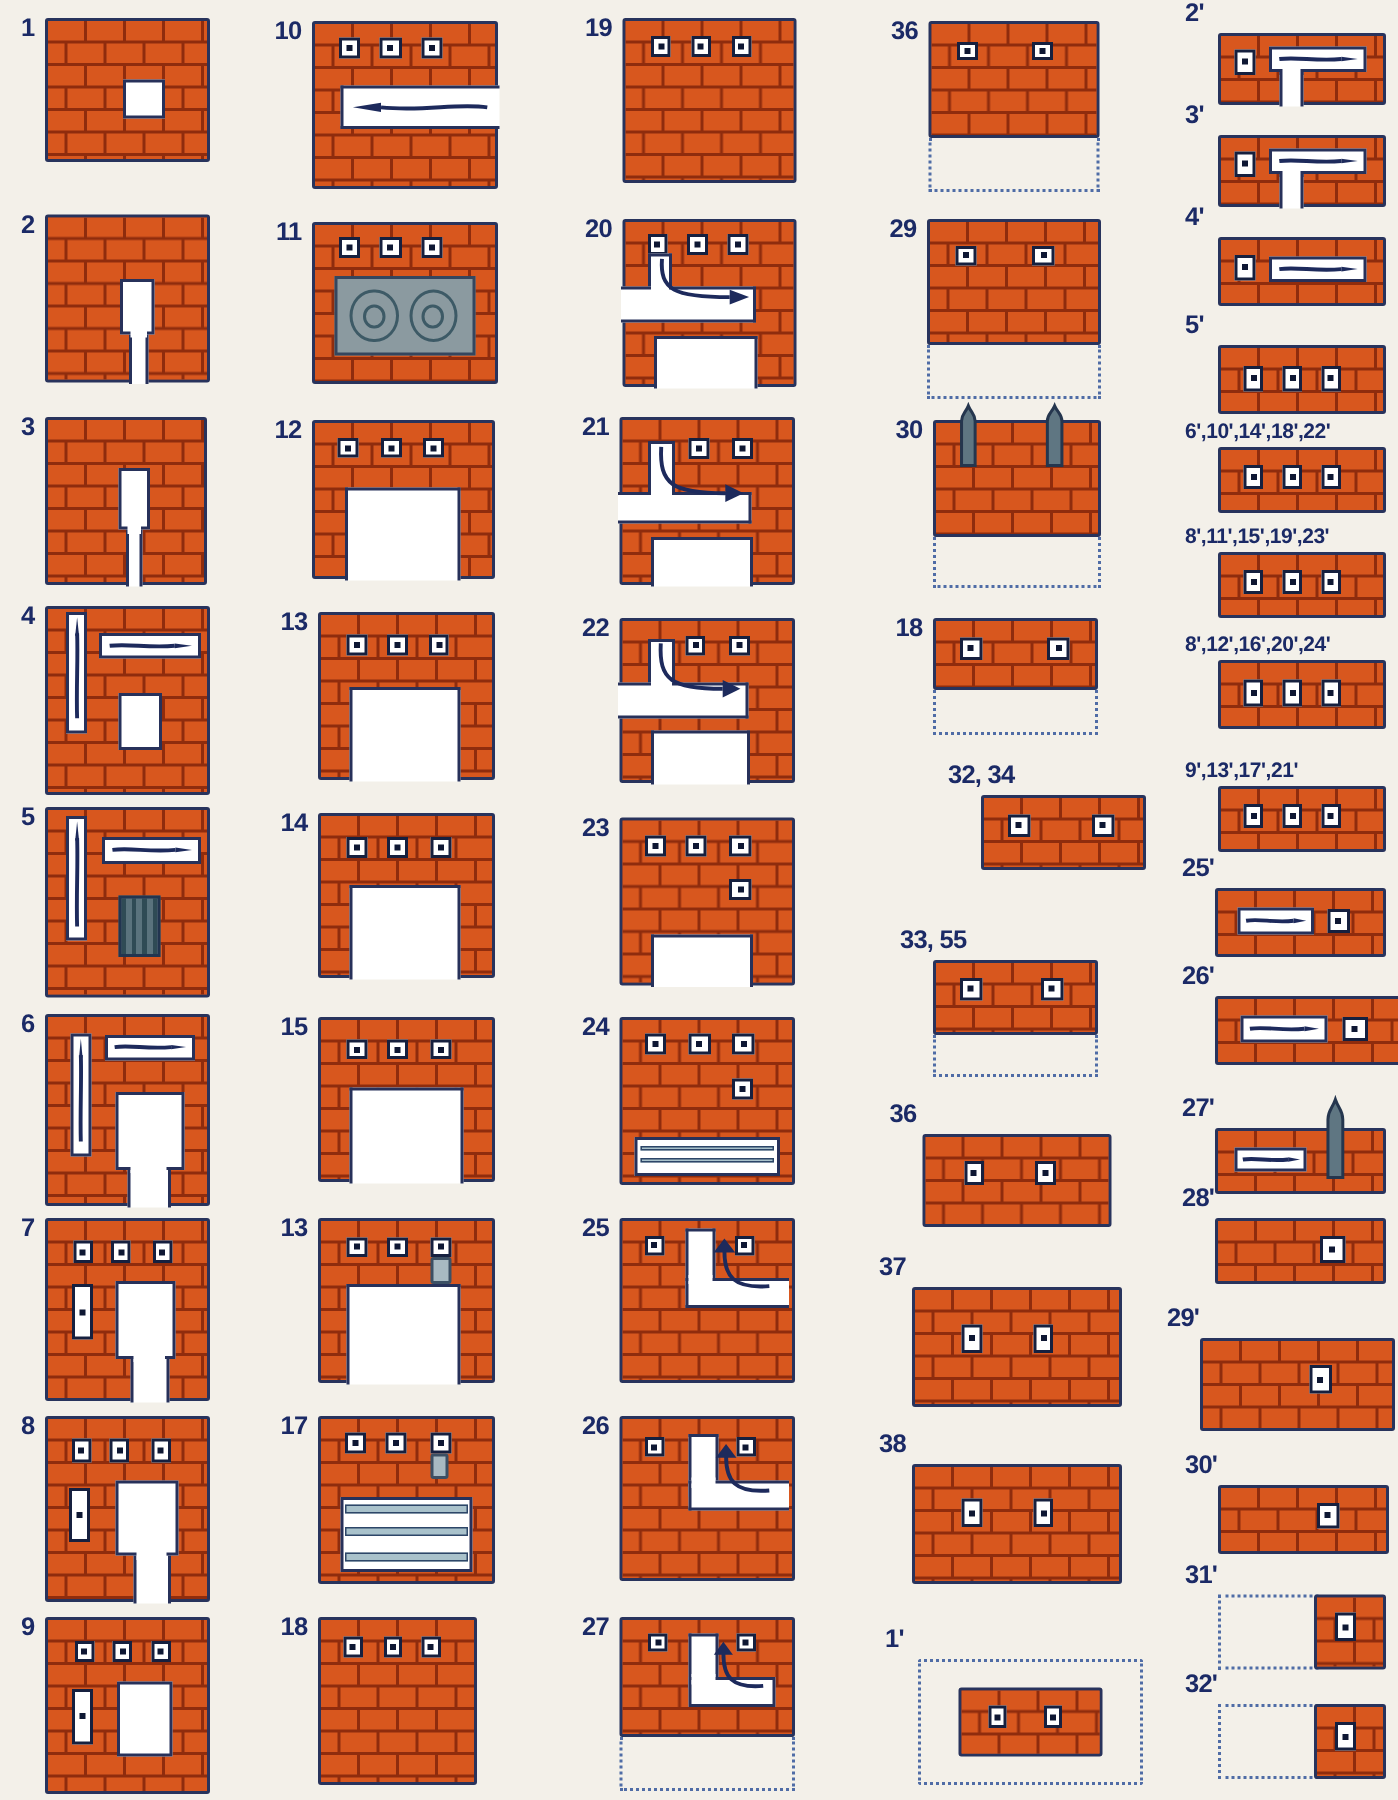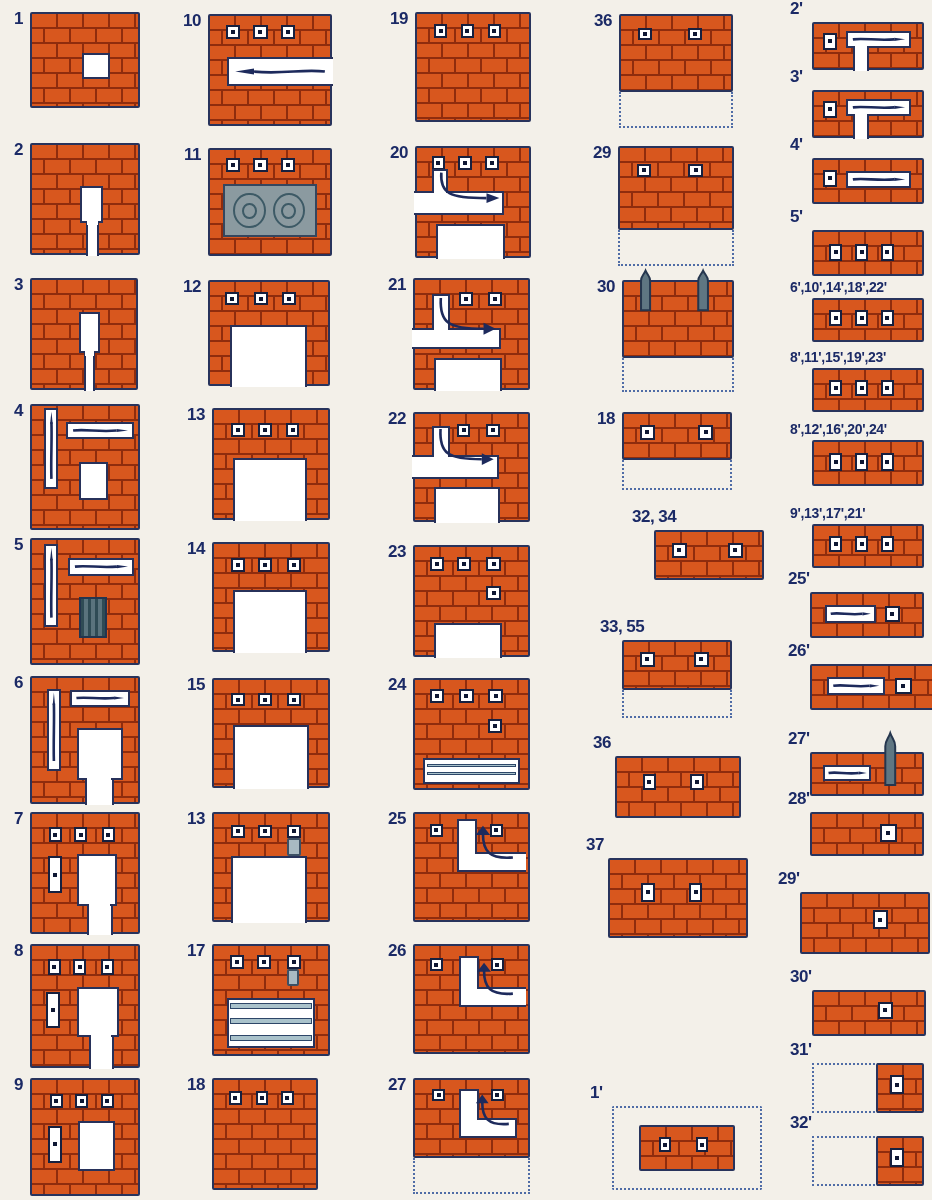--- a/index.html
+++ b/index.html
@@ -972,20 +972,42 @@
           <rect width="100%" height="100%" fill="url(#bp34)"></rect>
         </svg>
         <div class="feat flue" style="left: 23%; top: 30%; width: 10%; height: 25%;">
           <div class="dot"></div>
         </div>
         <div class="feat flue" style="left: 58%; top: 30%; width: 10%; height: 25%;">
           <div class="dot"></div>
         </div>
       </div>
     </div>
+    <div class="figure" style="left: 608px; top: 976px; width: 140px; height: 80px;">
+      <div class="lbl top">38</div>
+      <div class="diag">
+        <svg class="bricks">
+          <defs>
+            <pattern id="bp35" width="26" height="30" patternUnits="userSpaceOnUse">
+              <rect x="0" y="0" width="26" height="30" fill="#8f2c0d"></rect>
+              <rect x="0" y="0" width="24" height="13" fill="#d8571e"></rect>
+              <rect x="0" y="15" width="11" height="13" fill="#d8571e"></rect>
+              <rect x="13" y="15" width="13" height="13" fill="#d8571e"></rect>
+            </pattern>
+          </defs>
+          <rect width="100%" height="100%" fill="url(#bp35)"></rect>
+        </svg>
+        <div class="feat flue" style="left: 23%; top: 28%; width: 10%; height: 25%;">
+          <div class="dot"></div>
+        </div>
+        <div class="feat flue" style="left: 58%; top: 28%; width: 10%; height: 25%;">
+          <div class="dot"></div>
+        </div>
+      </div>
+    </div>
     <div class="figure" style="left: 612px; top: 1106px; width: 150px; height: 84px;">
       <div class="lbl top">1'</div>
       <div class="diag dotted-frame">
         <div class="feat diag" style="left: 17%; top: 21%; width: 66%; height: 58%; position: absolute;">
           <svg class="bricks">
             <defs>
               <pattern id="bp36" width="26" height="30" patternUnits="userSpaceOnUse">
                 <rect x="0" y="0" width="26" height="30" fill="#8f2c0d"></rect>
                 <rect x="0" y="0" width="24" height="13" fill="#d8571e"></rect>
                 <rect x="0" y="15" width="11" height="13" fill="#d8571e"></rect>

